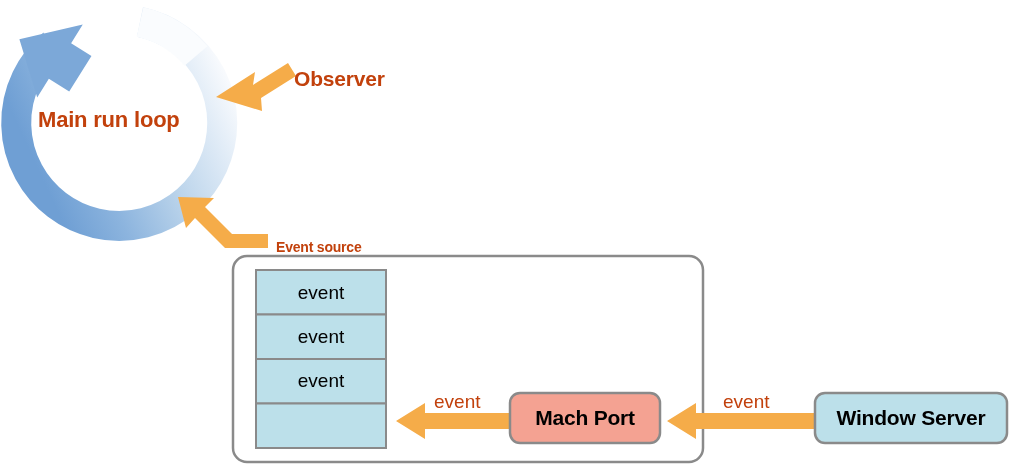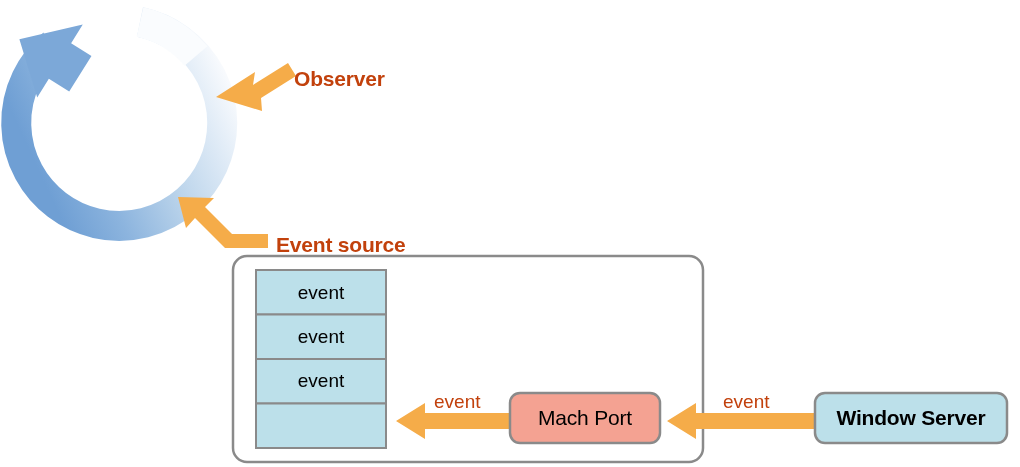--- a/index.html
+++ b/index.html
@@ -38,22 +38,22 @@
   }
   #label-observer {
     left: 294px;
     top: 67px;
     font-size: 21px;
     font-weight: bold;
     letter-spacing: -0.2px;
   }
   #label-event-source {
     left: 276px;
-    top: 233px;
-    font-size: 21px;
+    top: 239px;
+    font-size: 14px;
     font-weight: bold;
     letter-spacing: -0.2px;
   }
   #label-event-mach {
     left: 434px;
     top: 391px;
     font-size: 19px;
   }
   #label-event-winsrv {
     left: 723px;
@@ -74,21 +74,21 @@
   #cell-label-0 { left: 256px; top: 270px; width: 130px; height: 45px; }
   #cell-label-1 { left: 256px; top: 314px; width: 130px; height: 45px; }
   #cell-label-2 { left: 256px; top: 358px; width: 130px; height: 45px; }
   #cell-label-3 { left: 256px; top: 402px; width: 130px; height: 45px; }
   #label-mach-port {
     left: 510px;
     top: 392px;
     width: 150px;
     height: 52px;
     font-size: 21px;
-    font-weight: normal;
+    font-weight: bold;
     letter-spacing: -0.2px;
   }
   #label-window-server {
     left: 815px;
     top: 392px;
     width: 192px;
     height: 52px;
     font-size: 21px;
     font-weight: bold;
     letter-spacing: -0.2px;
@@ -181,20 +181,21 @@
                L 696 413
                L 816 413
                L 816 429
                L 696 429
                L 696 439 Z" fill="#F5AC49"></path>
     </g>
 
     <rect x="815" y="393" width="192" height="50" rx="10" ry="10" fill="#BCE0EA" stroke="#8A8A8A" stroke-width="2.5"></rect>
   </svg>
 
+  <div class="lbl" id="label-main-run-loop">Main run loop</div>
 
   <div class="lbl" id="label-observer">Observer</div>
 
   <div class="lbl" id="label-event-source">Event source</div>
 
   <div class="box-label queue-cell-label" id="cell-label-0">event</div>
   <div class="box-label queue-cell-label" id="cell-label-1">event</div>
   <div class="box-label queue-cell-label" id="cell-label-2">event</div>
   <div class="box-label queue-cell-label" id="cell-label-3"></div>
 

